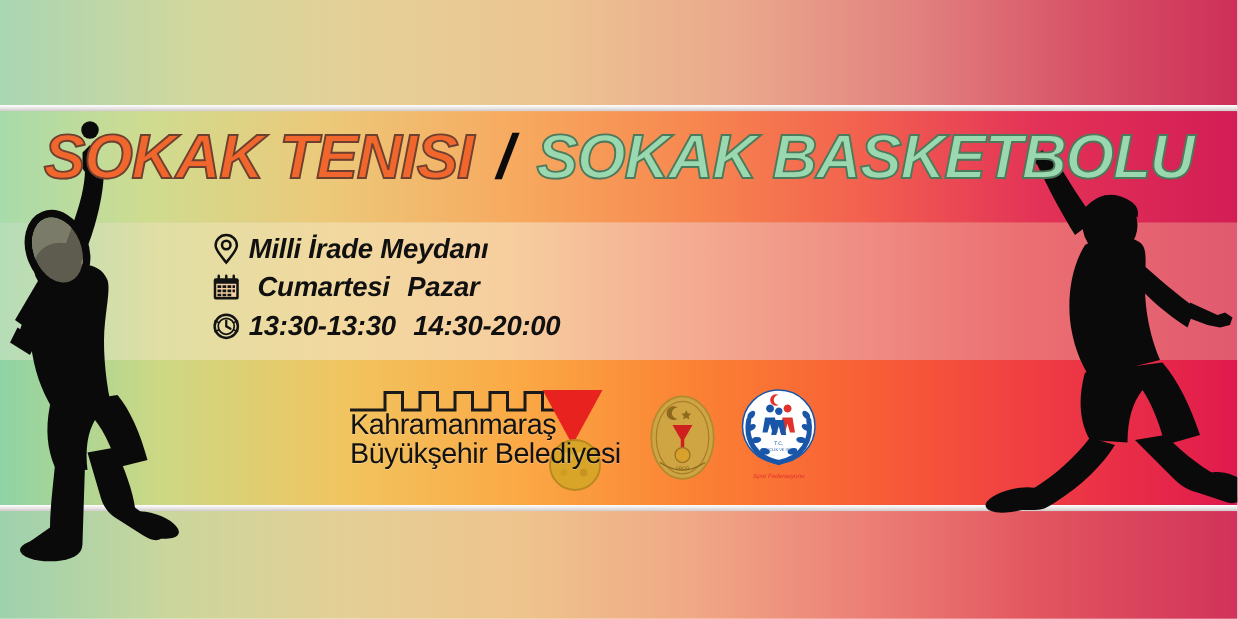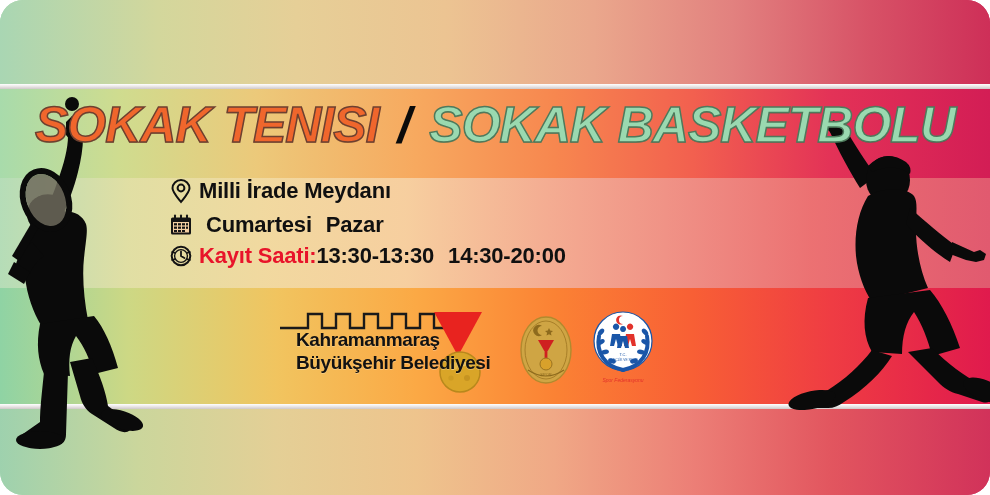--- a/index.html
+++ b/index.html
@@ -12,21 +12,20 @@
     background:linear-gradient(90deg,
       #9fd4ab 0%,
       #c9d79a 14%,
       #e3cf93 28%,
       #eec489 42%,
       #f0a984 56%,
       #ef8273 68%,
       #e65c5f 80%,
       #d83a5a 90%,
       #c9275a 100%);
-    border-radius:23px;
   }
 
   
   .band{position:absolute;left:0;width:990px;}
 
   .band-top{
     top:0;height:85px;
     background:linear-gradient(90deg,
       #a9d6b3 0%,#d3d79c 16%,#e6cf97 30%,#ecc492 45%,
       #eaa78c 60%,#e2817f 74%,#d75166 88%,#ce2f58 100%);
@@ -85,41 +84,42 @@
   .t-slash{color:#0b0b0b;padding:0 6px;}
   .t-mint{color:#9ad9b0;-webkit-text-stroke:1.5px #4e7a5c;
     text-shadow:0 1px 0 rgba(30,70,50,.3);}
   .ball-o{display:inline-block;position:relative;}
 
   
   .info{
     position:absolute;left:168px;top:178px;width:700px;
   }
   .info-line{
-    display:flex;align-items:flex-start;
+    display:flex;align-items:flex-end;
     height:31px;
     font-size:21px;
     font-weight:bold;
+    font-style:italic;
     letter-spacing:-.2px;
     color:#111;
     white-space:nowrap;
   }
   .info-line.l1{font-size:22px;height:34px;}
   .info-line.l2,.info-line.l3{font-size:22px;height:31px;}
   .ic{width:26px;height:26px;margin-right:5px;flex:0 0 26px;
      display:flex;align-items:center;justify-content:center;}
   .sp{display:inline-block;width:7px;}
 
   
   .logos{position:absolute;left:278px;top:300px;
     display:flex;align-items:flex-end;gap:0px;}
   .kbb{position:relative;width:222px;height:86px;}
   .kbb-text{
-    position:absolute;left:18px;top:28px;
-    font-size:19px;line-height:23px;font-weight:bold;
+    position:absolute;left:2px;top:28px;
+    font-size:23px;line-height:23px;font-weight:normal;
     color:#121212;letter-spacing:-.4px;
     font-family:"Liberation Sans",sans-serif;
   }
   .kbb-text div{text-shadow:0 1px 0 rgba(255,255,255,.25);}
   .logo-oval{width:56px;height:72px;margin-left:18px;position:relative;}
   .logo-circle{width:62px;height:78px;margin-left:18px;position:relative;}
 
   svg{display:block;overflow:visible;}
 </style>
 </head>
@@ -261,21 +261,20 @@
 
     <div class="info-line l3">
       <span class="ic">
         <svg width="22" height="22" viewBox="0 0 22 22">
           <circle cx="11" cy="11" r="9.3" fill="none" stroke="#141414" stroke-width="2"></circle>
           <circle cx="11" cy="11" r="6.4" fill="none" stroke="#141414" stroke-width="1.4"></circle>
           <path d="M11 6.4 L11 11 L14.4 13" fill="none" stroke="#141414" stroke-width="1.8" stroke-linecap="round"></path>
           <path d="M2 7 l3 1 M2 15 l3 -1 M20 7 l-3 1 M20 15 l-3 -1" stroke="#141414" stroke-width="1.4" stroke-linecap="round"></path>
         </svg>
       </span>
-      <span style="color:#e8142a">Kayıt Saati:</span>
         <span style="color:#101010">13:30-13:30</span>
         <span class="sp"></span>
         <span class="sp"></span>
         <span style="color:#101010">14:30-20:00</span>
     </div>
   </div>
 
   <div class="logos">
 
     <div class="kbb">

